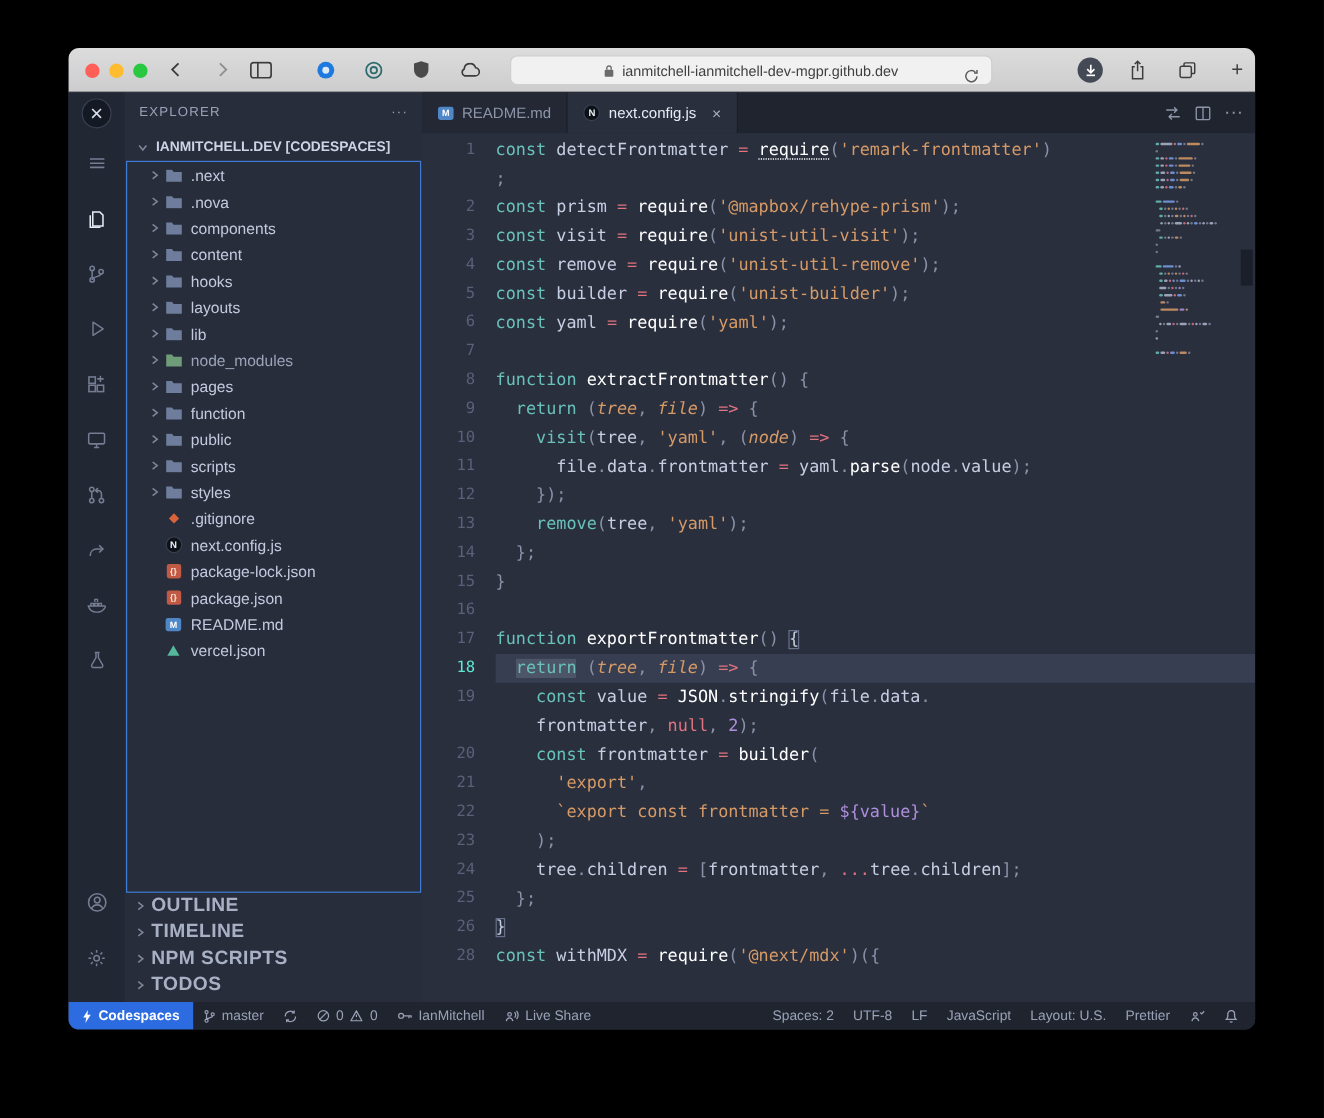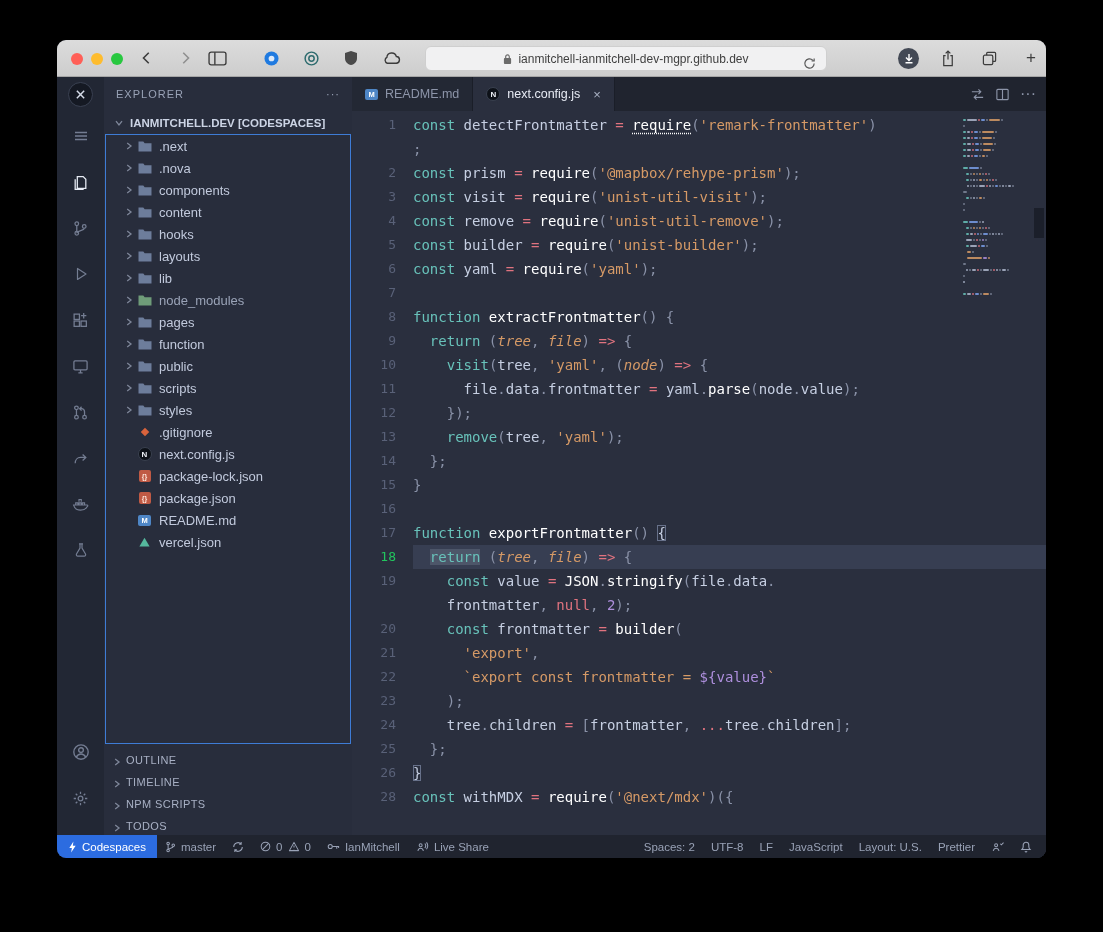--- a/index.html
+++ b/index.html
@@ -43,33 +43,33 @@
 
   
   .sidebar{width:248px;background:#282d3c;display:flex;flex-direction:column;min-height:0;flex:none}
   .root-row{height:23px;display:flex;align-items:center;gap:4px;padding-left:8px;font-size:11.5px;font-weight:bold;color:#ccd4e5;flex:none}
   .tree-box{flex:1;border:1px solid #3e7cd6;margin:0 1px;overflow:hidden}
   .trow{height:22px;display:flex;align-items:center;padding-left:16px;font-size:13px;color:#c2cadd}
   .chev{width:14px;display:grid;place-items:center;color:#7e8699;flex:none}
   .ficon{width:17px;display:grid;place-items:center;margin-right:6px;flex:none}
   .tlabel.dim{color:#9aa3b7}
   .sections{flex:none;padding-bottom:3px}
-  .section{height:22px;display:flex;align-items:flex-end;gap:2px;padding-left:6px;font-size:11px;font-weight:normal;color:#a8b0c4;letter-spacing:.4px}
+  .section{height:22px;display:flex;align-items:center;gap:2px;padding-left:6px;font-size:16px;font-weight:bold;color:#a8b0c4;letter-spacing:.4px}
   .next-badge{width:14px;height:14px;border-radius:50%;background:#0d1118;border:1px solid #39404f;color:#eceff5;font-size:8px;font-weight:bold;display:grid;place-items:center}
   .npm-badge{width:12px;height:12px;border-radius:2px;background:#c05a45;color:#ffe8de;font-size:7px;font-weight:bold;display:grid;place-items:center}
   .md-badge{width:13px;height:11px;border-radius:2px;background:#4e86c6;color:#fff;font-size:7.5px;font-weight:bold;display:grid;place-items:center}
 
   
   .editor-col{flex:1;display:flex;flex-direction:column;min-width:0;background:#2a2f3e}
   .editor{flex:1;position:relative;overflow:hidden;font-family:"DejaVu Sans Mono","Liberation Mono",monospace;font-size:14px;line-height:24px;padding-top:2px}
   .crow{display:flex;height:24px;white-space:pre}
   .gut{width:61px;flex:none;text-align:right;padding-right:17px;color:#596178;font-size:13px}
   .ctext{flex:1;min-width:0;color:#c6cfe2}
   .crow.hl .ctext{background:#373e52}
-  .crow.hl .gut{color:#22c55e}
+  .crow.hl .gut{color:#5eead4}
   .tk-kw{color:#68c2ba}
   .tk-fn{color:#ffffff}
   .tk-v{color:#c6cfe2}
   .tk-op{color:#e0737f}
   .tk-s{color:#d69a66}
   .tk-pr{color:#d69a66;font-style:italic}
   .tk-p{color:#8a92a8}
   .tk-nu{color:#ae8fdd}
   .tk-nl{color:#e0737f}
   .tk-ip{color:#ae8fdd}
@@ -78,21 +78,21 @@
   .tk-u{text-decoration:underline dotted;text-underline-offset:3px}
   .minimap{position:absolute;top:8px;right:17px;width:66px;opacity:.85}
   .mrow{height:2px;margin-bottom:4px;display:flex}
   .mrow span{height:2px;margin-right:1px;border-radius:1px;flex:none}
   .scrolltrack{position:absolute;right:0;top:0;bottom:0;width:14px}
   .scrollthumb{position:absolute;top:97px;right:2px;width:10px;height:30px;background:rgba(15,18,26,.55)}
 
   
   .statusbar{height:23px;flex:none;display:flex;align-items:center;background:#20242f;font-size:11.5px;color:#99a2b6}
   .st{display:flex;align-items:center;gap:5px;padding:0 8px;height:100%}
-  .st.remote{background:#2c6ce0;color:#fff;padding:0 11px;font-weight:normal}
+  .st.remote{background:#2c6ce0;color:#fff;padding:0 11px;font-weight:bold}
   .st-right{margin-left:auto;display:flex;height:100%;align-items:center;padding-right:6px}
   svg{display:block}
 </style>
 </head>
 <body>
 
 <div class="window">
 
   <div class="chrome">
     <div class="lights">

